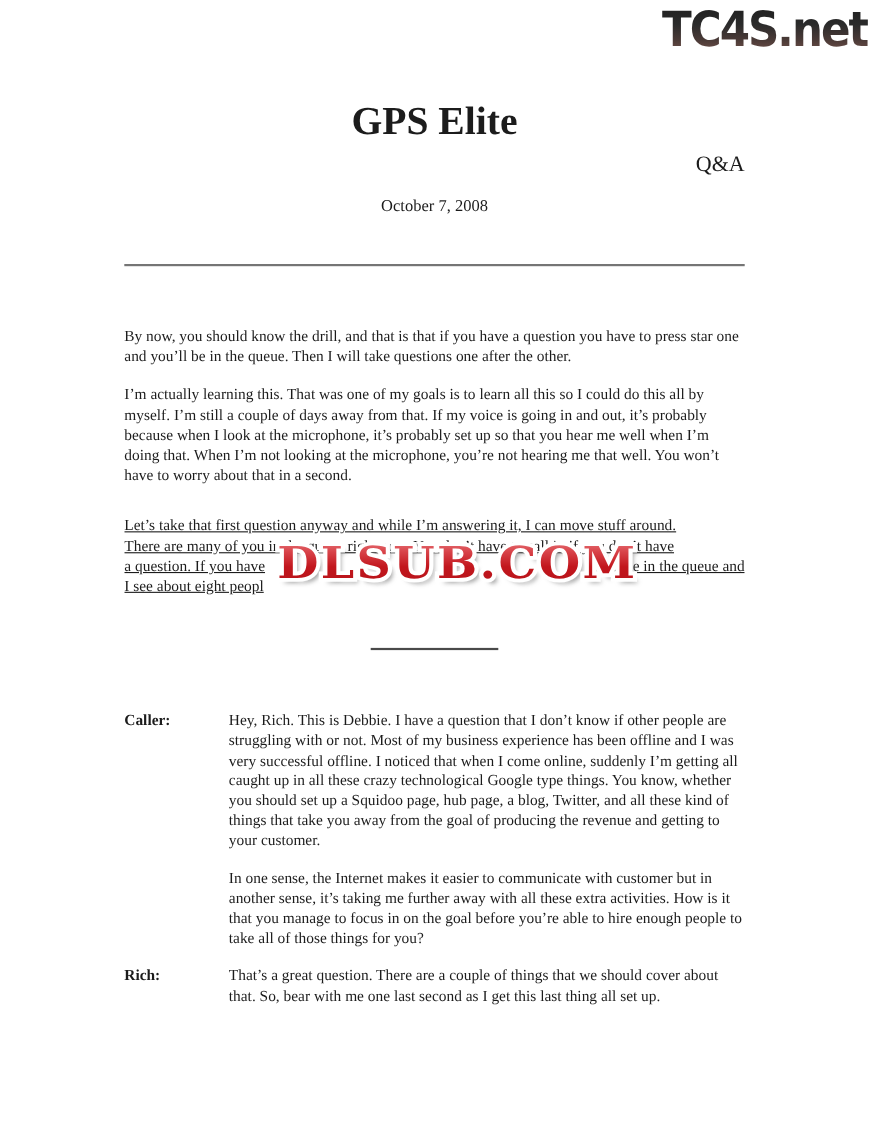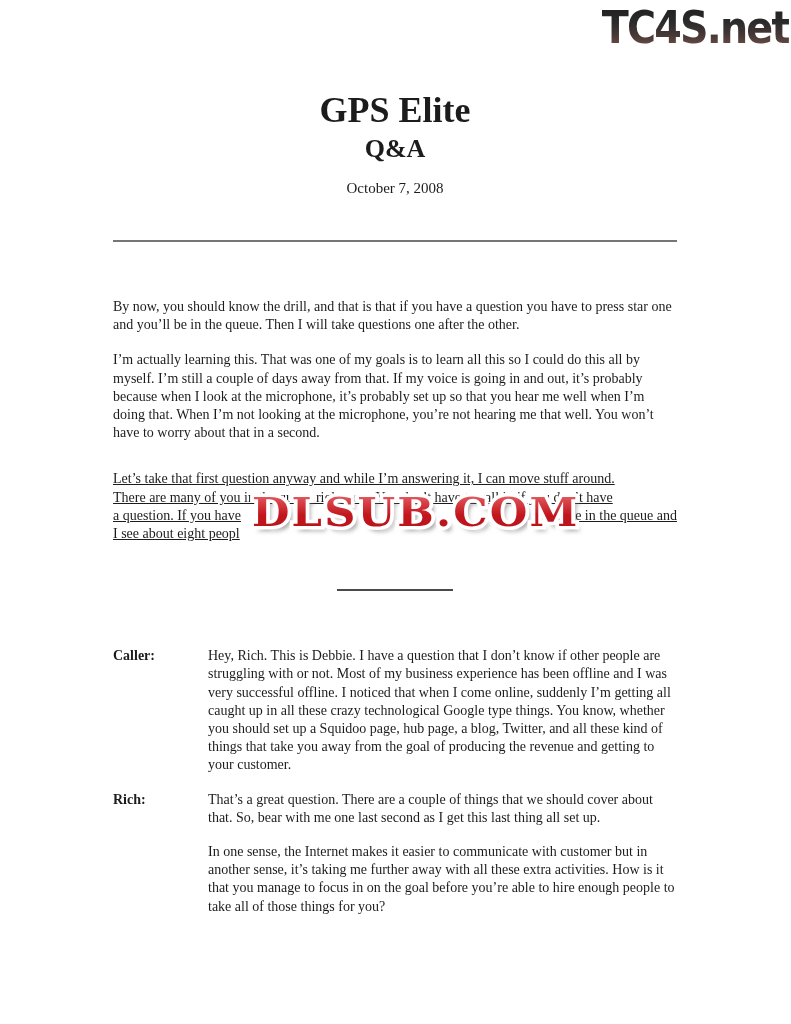--- a/index.html
+++ b/index.html
@@ -16,21 +16,21 @@
     font-size:44px; line-height:46px; letter-spacing:-2px; white-space:nowrap;
     transform:scaleX(0.9); transform-origin:100% 0;
     background:linear-gradient(180deg,#1f1f1f 0%,#2b2b2b 38%,#4a3a37 68%,#7b564e 100%);
     -webkit-background-clip:text; background-clip:text; color:transparent;
   }
 
   
   .doc { position:absolute; left:113px; top:0; width:564px; }
 
   .title    { margin:93px 0 0; text-align:center; font-size:36px; font-weight:bold; line-height:34px; }
-  .subtitle { margin:9px 0 0;  text-align:center; font-size:26px; font-weight:bold; line-height:26px; }
+  .subtitle { margin:9px 0 0;  text-align:right; font-size:20px; font-weight:normal; line-height:26px; }
   .date     { margin:16px 0 0; text-align:center; font-size:15px; line-height:20px; }
 
   .rule-full  { margin:42px 0 0; border:none; border-top:2px solid #757575; }
   .rule-short { width:116px; margin:46px auto 0; border:none; border-top:2px solid #4a4a4a; }
 
   .para { margin:0; font-size:14px; line-height:18.2px; }
   .p1 { margin-top:56px; }
   .p2 { margin-top:17px; }
   .p3 { margin-top:28px; overflow:hidden;text-decoration:underline; }
   .p3 .pline { white-space:nowrap; }
@@ -111,27 +111,27 @@
     <hr class="rule-short">
 
     <div class="dialogue">
 
       <div class="entry">
         <div class="speaker">Caller:</div>
         <div class="speech">Hey, Rich. This is Debbie. I have a question that I don’t know if other people are struggling with or not. Most of my business experience has been offline and I was very successful offline. I noticed that when I come online, suddenly I’m getting all caught up in all these crazy technological Google type things. You know, whether you should set up a Squidoo page, hub page, a blog, Twitter, and all these kind of things that take you away from the goal of producing the revenue and getting to your customer.</div>
       </div>
 
       <div class="entry">
-        <div class="speaker">Rich:</div>
-        <div class="speech">That’s a great question. There are a couple of things that we should cover about that. So, bear with me one last second as I get this last thing all set up.</div>
+        <div class="speaker"></div>
+        <div class="speech">In one sense, the Internet makes it easier to communicate with customer but in another sense, it’s taking me further away with all these extra activities. How is it that you manage to focus in on the goal before you’re able to hire enough people to take all of those things for you?</div>
       </div>
 
       <div class="entry">
-        <div class="speaker"></div>
-        <div class="speech">In one sense, the Internet makes it easier to communicate with customer but in another sense, it’s taking me further away with all these extra activities. How is it that you manage to focus in on the goal before you’re able to hire enough people to take all of those things for you?</div>
+        <div class="speaker">Rich:</div>
+        <div class="speech">That’s a great question. There are a couple of things that we should cover about that. So, bear with me one last second as I get this last thing all set up.</div>
       </div>
 
     </div>
   </div>
 
   <div class="watermark">
     <span class="stack">
       <span class="layer wm-glow">DLSUB.COM</span>
       <span class="top wm-fill">DLSUB.COM</span>
     </span>

